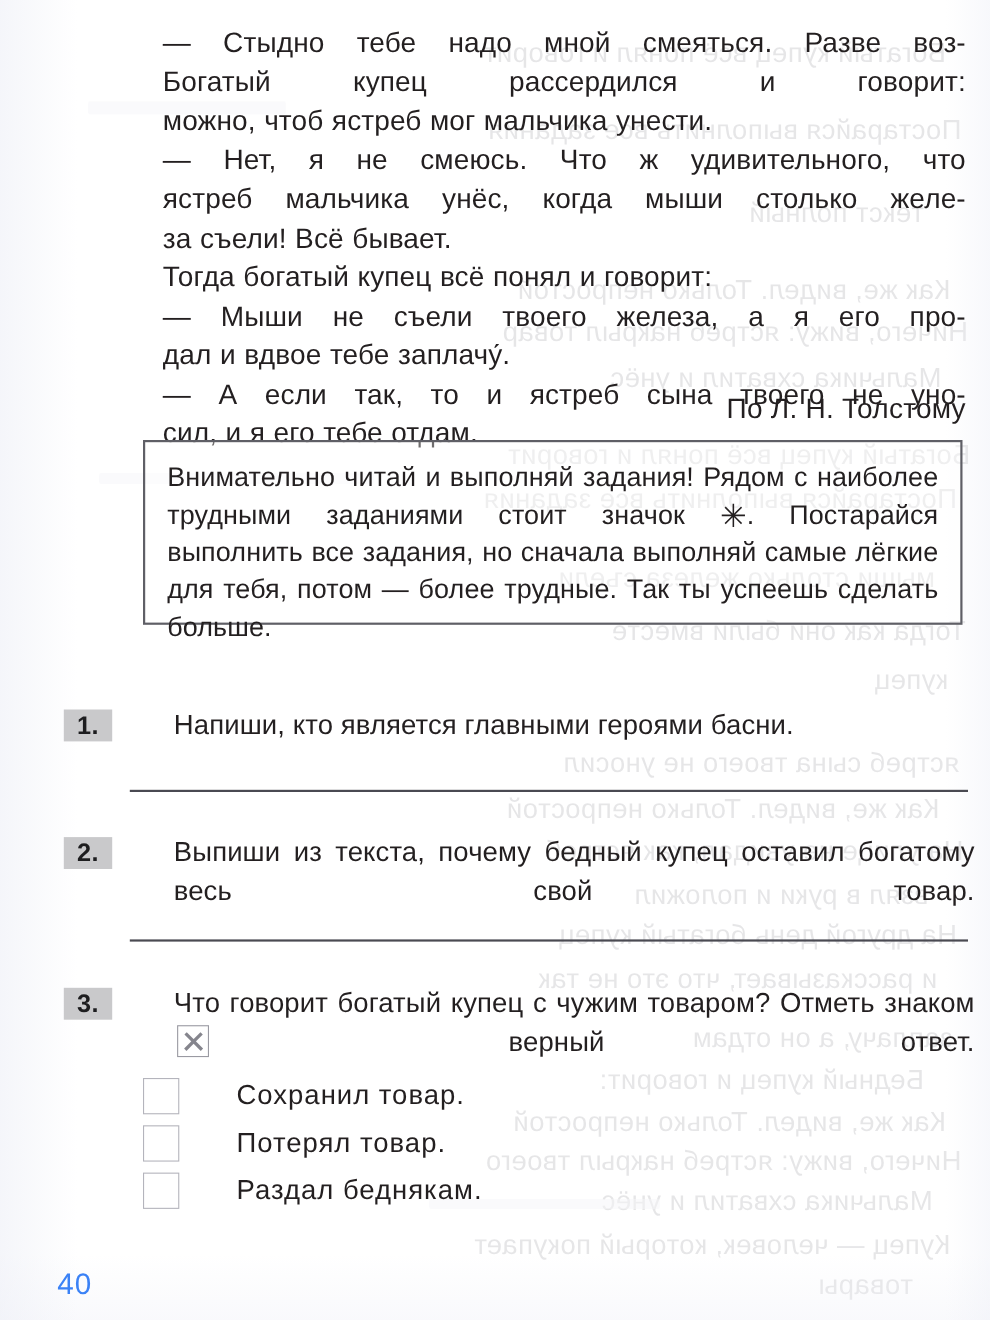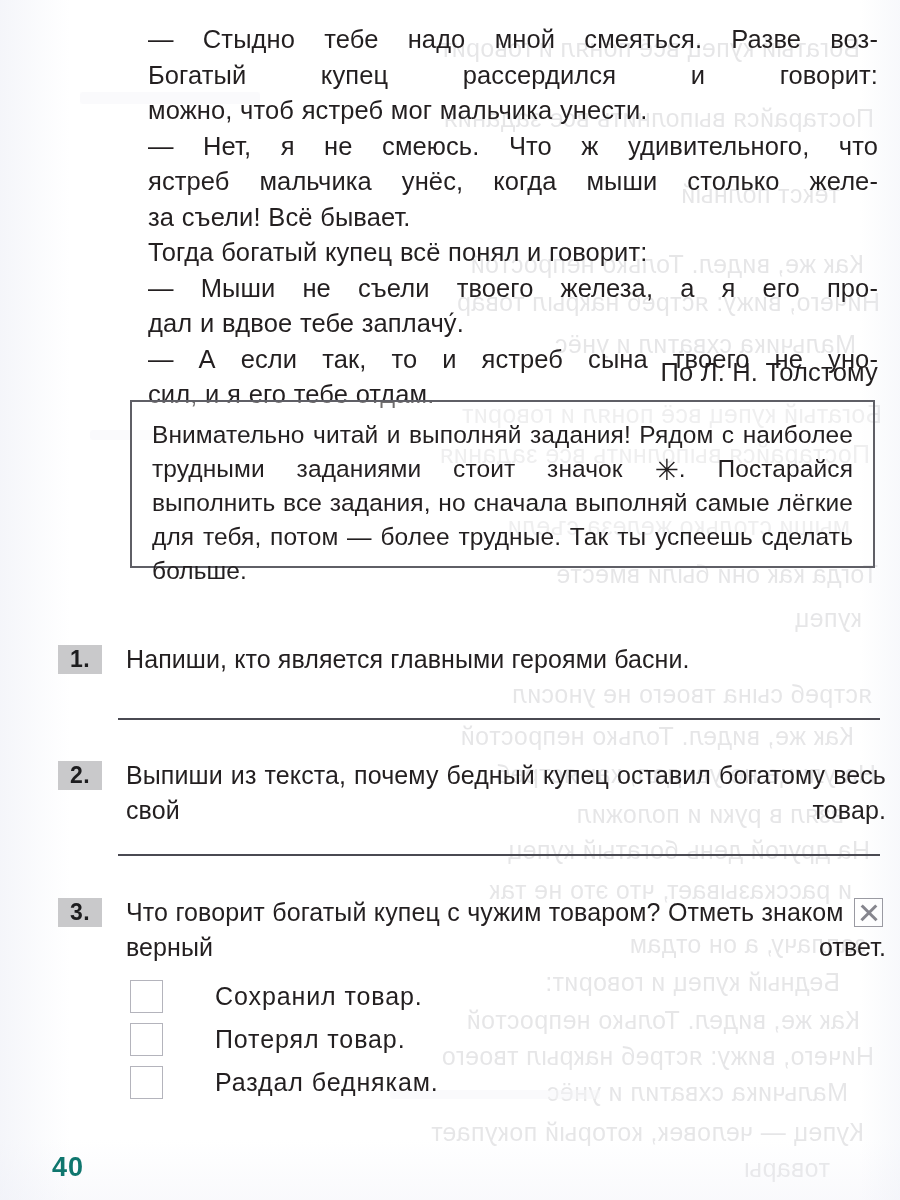--- a/index.html
+++ b/index.html
@@ -143,21 +143,21 @@
     color: #1d1d1f;
     font-size: 23px;
     font-weight: 700;
     line-height: 29px;
     text-align: center;
     box-sizing: border-box;
     letter-spacing: 0.5px;
   }
   .q-text {
     margin: 0;
-    padding-left: 68px;
+    padding-left: 100px;
     font-size: 25px;
     line-height: 35px;
     text-align: justify;
     text-align-last: left;
     letter-spacing: 0.1px;
   }
   .q-text.fulljust {
     text-align-last: justify;
   }
 
@@ -219,23 +219,22 @@
     letter-spacing: 0.9px;
     white-space: nowrap;
   }
 
   
   .page-number {
     position: absolute;
     left: 52px;
     top: 1152px;
     font-size: 27px;
-    color: #0f766e;
+    color: #3b82f6;
     letter-spacing: 1px;
-    font-weight: bold;
   }
 </style>
 </head>
 <body>
 
 <div id="page">
 
   <div class="bleed-layer">
     <div class="bleed-line" style="left:40px; top:34px;">Богатый купец всё понял и говорит</div>
     <div class="bleed-line" style="left:26px; top:104px;">Постарайся выполнить все задания</div>

